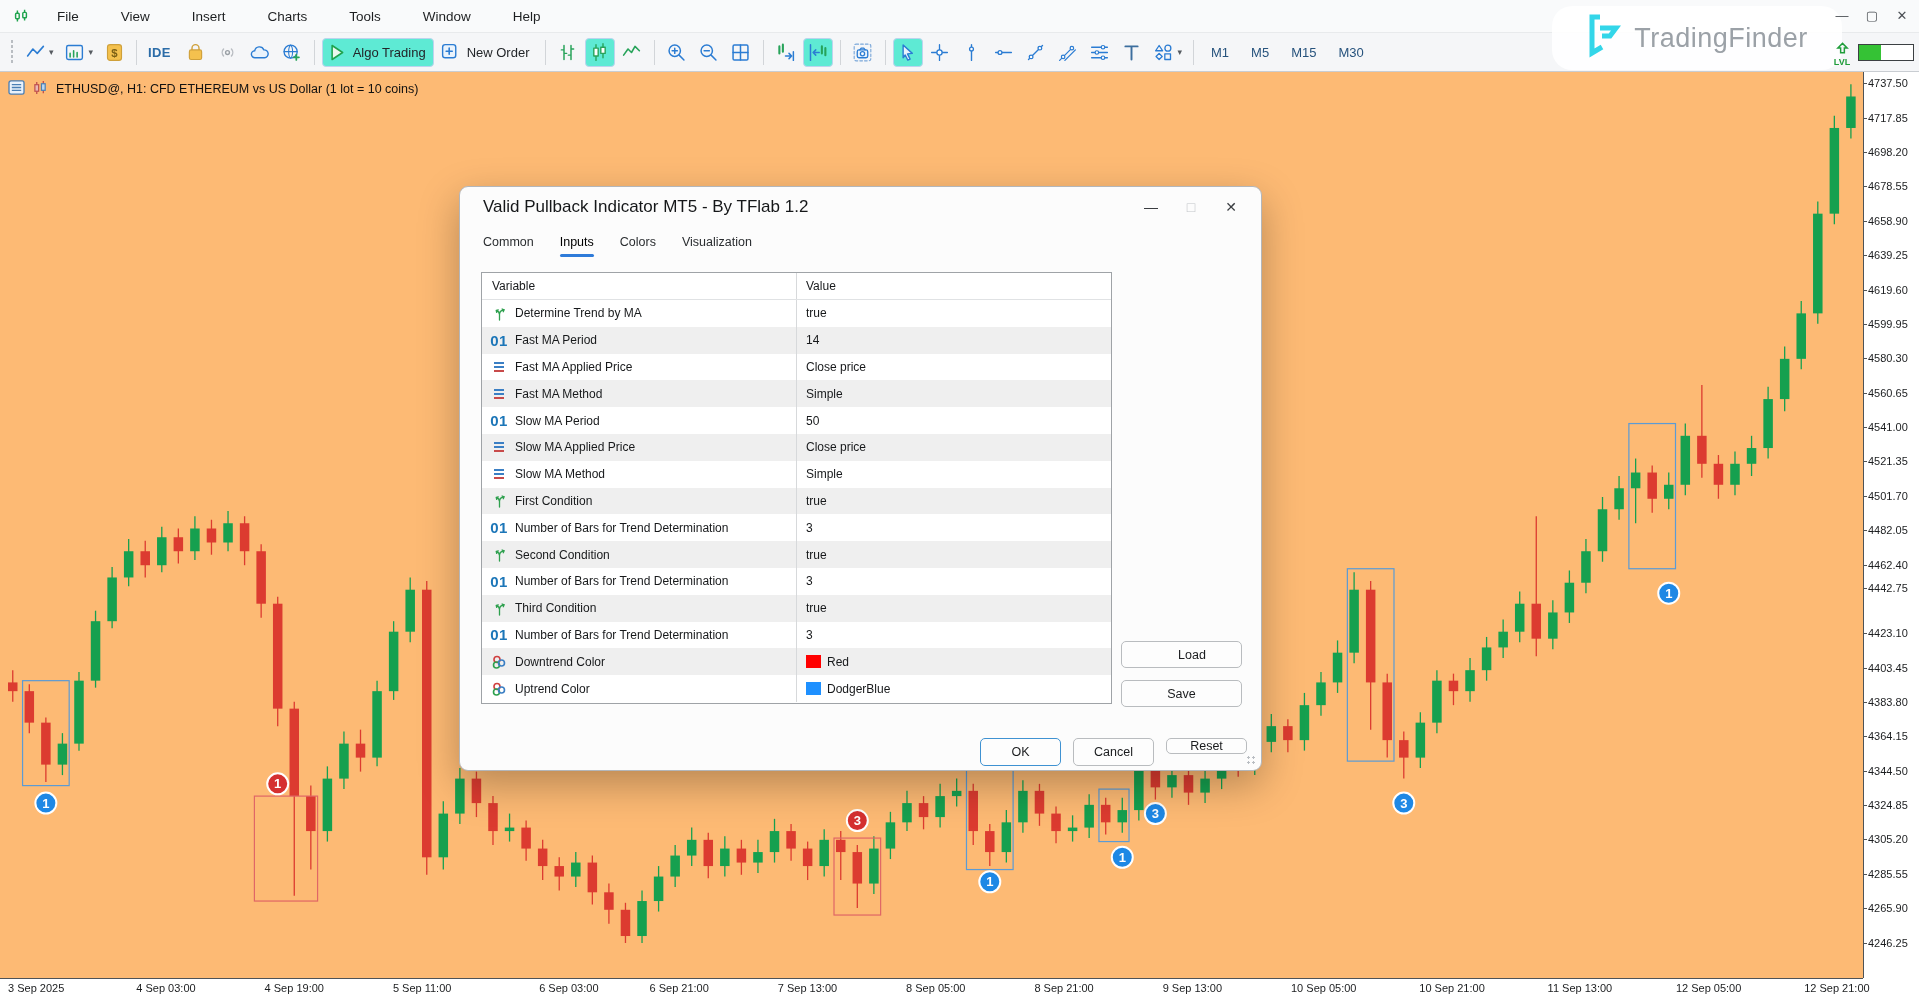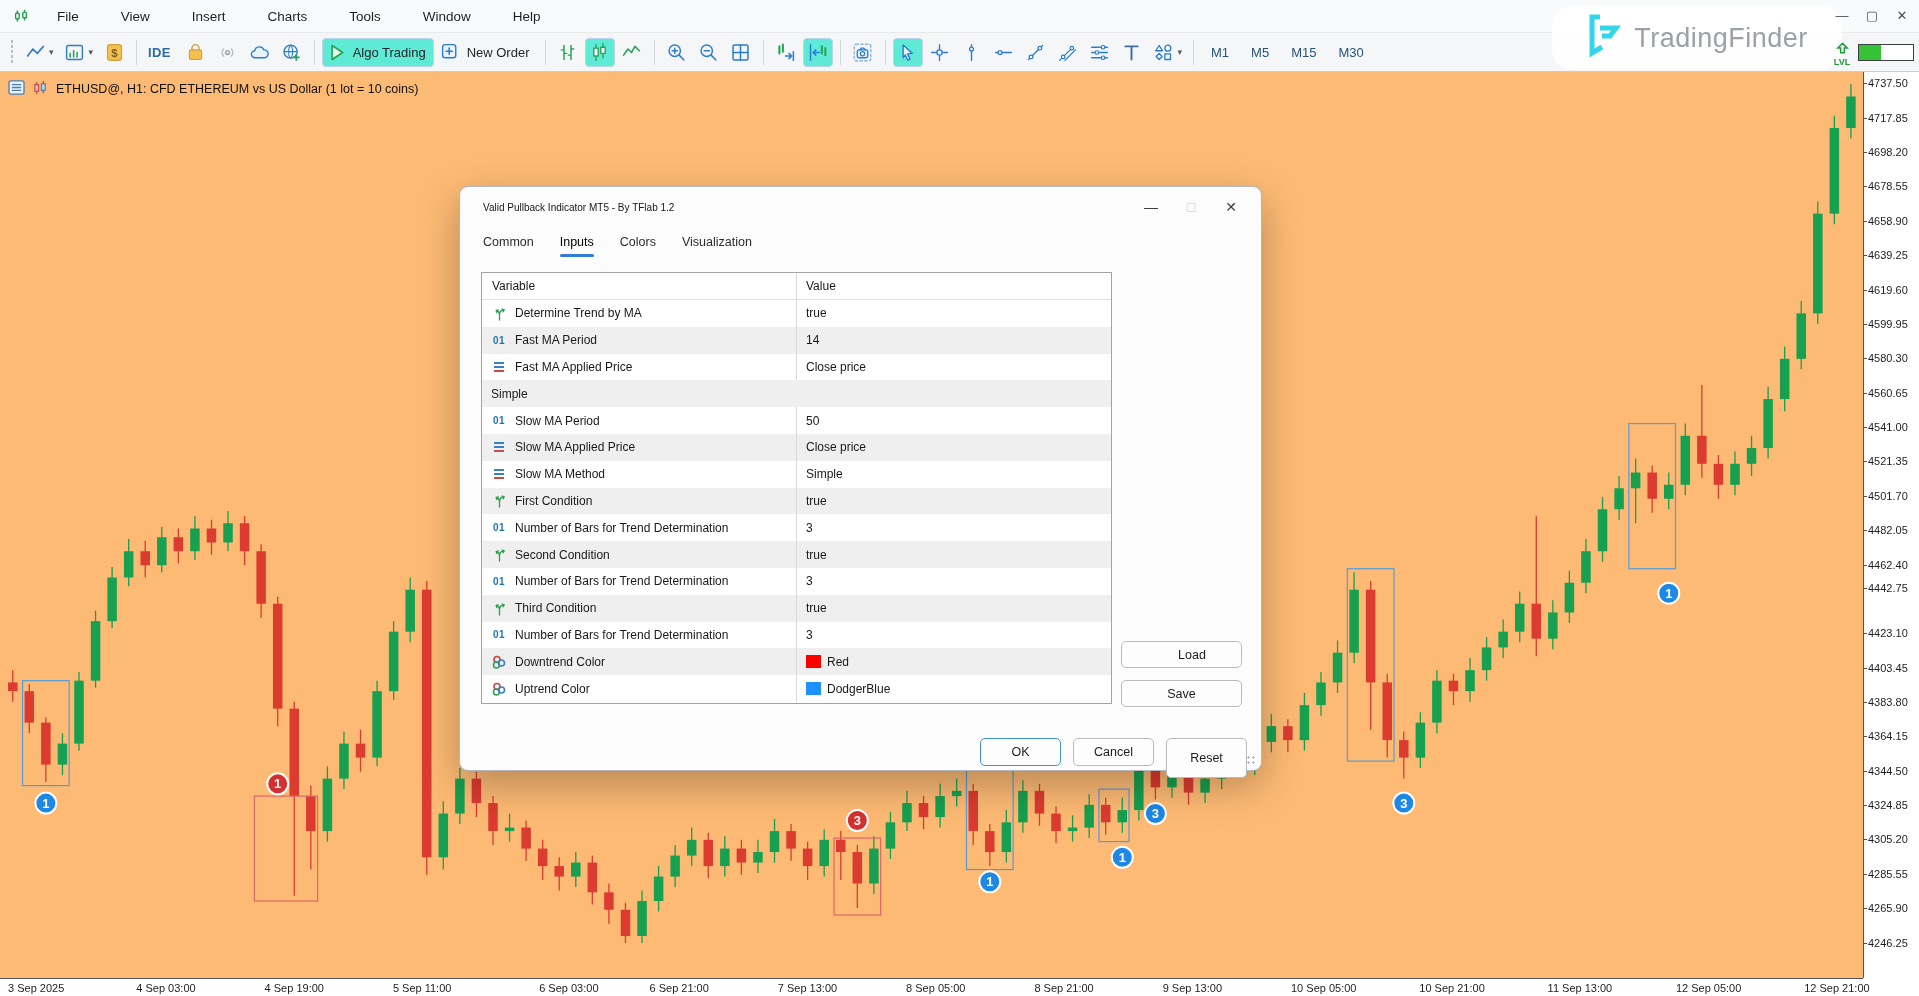--- a/index.html
+++ b/index.html
@@ -53,41 +53,41 @@
   .lvl-txt { font-size:9px; font-weight:bold; color:#1f9d3a; line-height:8px; }
   .progressbar { position:absolute; left:1858px; top:44px; width:56px; height:17px;
     border:1px solid #3c4043; background:#fff; z-index:21; }
   .progressbar .fill { height:100%; background:#35c235; }
 
   
   .dialog { position:absolute; left:459px; top:186px; width:803px; height:585px;
     background:#fcfcfc; border:1px solid #b3b6ba; border-radius:9px;
     box-shadow:0 14px 40px rgba(0,0,0,.28); z-index:10; }
   .dlg-titlebar { height:40px; display:flex; align-items:center; padding-left:23px;
-    font-size:10px; color:#151719; }
+    font-size:17px; color:#151719; }
   .dlg-controls { position:absolute; right:10px; top:6px; display:flex; }
   .dlg-btnwin { width:40px; height:28px; display:flex; align-items:center; justify-content:center;
     font-size:14px; color:#3a3d41; border-radius:5px; }
   .dlg-btnwin.disabled { color:#c3c6c9; }
   .dlg-tabs { position:absolute; left:23px; top:48px; display:flex; gap:26px; }
   .dlg-tab { font-size:12.5px; color:#2a2d30; padding-bottom:6px; position:relative; }
   .dlg-tab.active { color:#000; }
   .dlg-tab.active::after { content:""; position:absolute; left:0; right:0; bottom:-2px;
     height:3px; background:#2f7bd9; border-radius:2px; }
   .dlg-table { position:absolute; left:21px; top:85px; width:631px; height:432px;
     border:1px solid #9fa3a7; background:#fff; font-size:12px; color:#17191b; overflow:hidden; }
   .thead { display:flex; height:27px; align-items:center; border-bottom:1px solid #e0e2e4; }
   .trow { display:flex; height:26.8px; align-items:center; }
   .trow.alt { background:#efefef; }
   .tcell.var { width:315px; padding-left:8px; display:flex; align-items:center; gap:7px;
     border-right:1px solid #d7d9db; height:100%; }
   .thead .tcell.var { padding-left:10px; }
   .tcell.val { flex:1; padding-left:9px; display:flex; align-items:center; gap:6px; height:100%; }
   .row-ico { width:18px; display:flex; justify-content:center; }
-  .int-ico { font-size:10px; font-weight:bold; color:#1c76b8; letter-spacing:.5px; }
+  .int-ico { font-size:15px; font-weight:bold; color:#1c76b8; letter-spacing:.5px; }
   .swatch { width:15px; height:13px; display:inline-block; }
   .btn { position:absolute; background:#fdfdfd; border:1px solid #b9bcbf; border-radius:5px;
     font-size:12.5px; color:#1a1c1e; display:flex; align-items:center; justify-content:center; }
   .btn.primary { border:1.5px solid #3f92d2; }
   .grip { position:absolute; right:5px; bottom:5px; width:10px; height:10px;
     background-image:radial-gradient(#b9bdc2 1px, transparent 1.2px); background-size:5px 5px; }
 </style>
 </head>
 <body>
 
@@ -768,20 +768,30 @@
                 <path d="M2 11h10" stroke="#c84a4a" stroke-width="2"></path>
               </svg>
             </span>
             <span>Fast MA Applied Price</span>
           </div>
           <div class="tcell val">
             <span>Close price</span>
           </div>
         </div>
         <div class="trow alt">
+          <div class="tcell var">
+            <span class="row-ico">
+              <svg width="14" height="14" viewBox="0 0 14 14">
+                <path d="M2 3h10" stroke="#3b7fc4" stroke-width="2"></path>
+                <path d="M2 7h10" stroke="#3b7fc4" stroke-width="2"></path>
+                <path d="M2 11h10" stroke="#c84a4a" stroke-width="2"></path>
+              </svg>
+            </span>
+            <span>Fast MA Method</span>
+          </div>
           <div class="tcell val">
             <span>Simple</span>
           </div>
         </div>
         <div class="trow">
           <div class="tcell var">
             <span class="row-ico">
               <span class="int-ico">01</span>
             </span>
             <span>Slow MA Period</span>
@@ -923,15 +933,15 @@
             <span class="swatch" style="background: rgb(30, 144, 255);"></span>
             <span>DodgerBlue</span>
           </div>
         </div>
       </div>
   </div>
   <div class="btn" style="left:661px;top:454px;width:121px;height:27px;padding-left:21px;">Load</div>
   <div class="btn" style="left:661px;top:493px;width:121px;height:27px;">Save</div>
   <div class="btn primary" style="left:520px;top:551px;width:81px;height:28px;">OK</div>
   <div class="btn" style="left:613px;top:551px;width:81px;height:28px;">Cancel</div>
-  <div class="btn" style="left:706px;top:551px;width:81px;height:40px;">Reset</div>
+  <div class="btn" style="left:706px;top:551px;width:81px;height:16px;">Reset</div>
   <div class="grip"></div>
 </div>
 
 </body></html>

